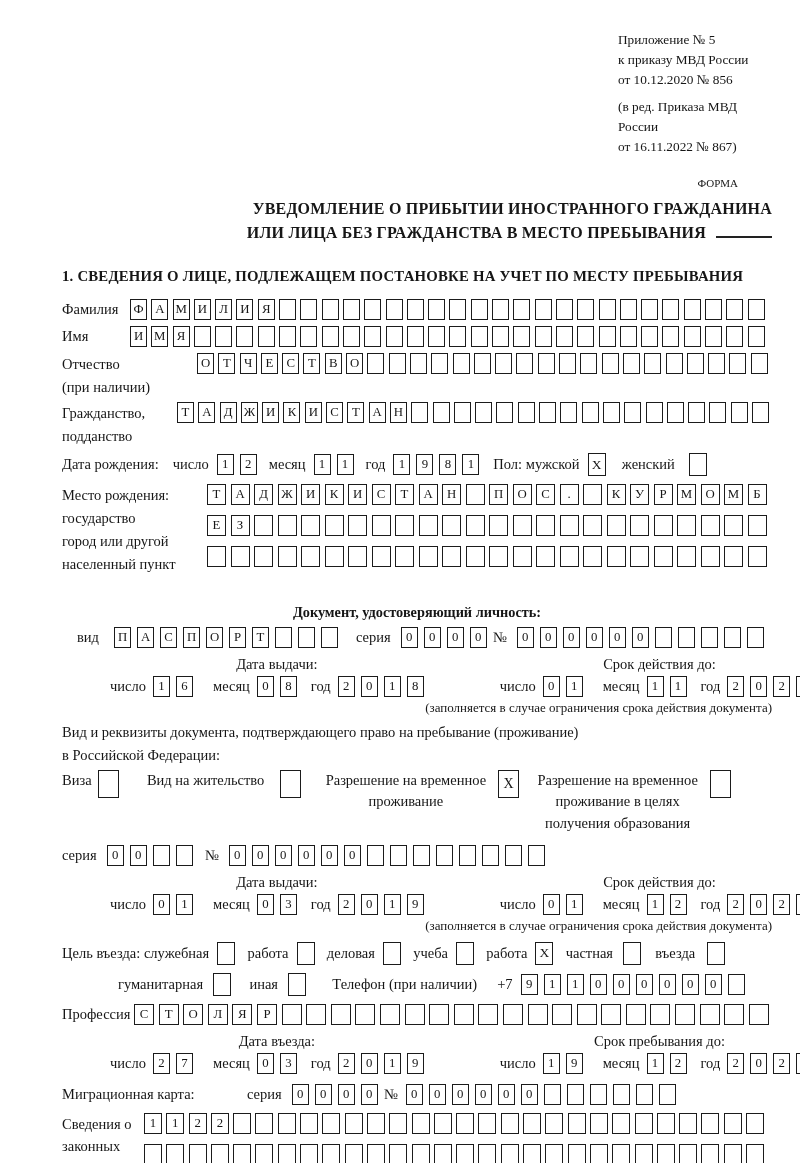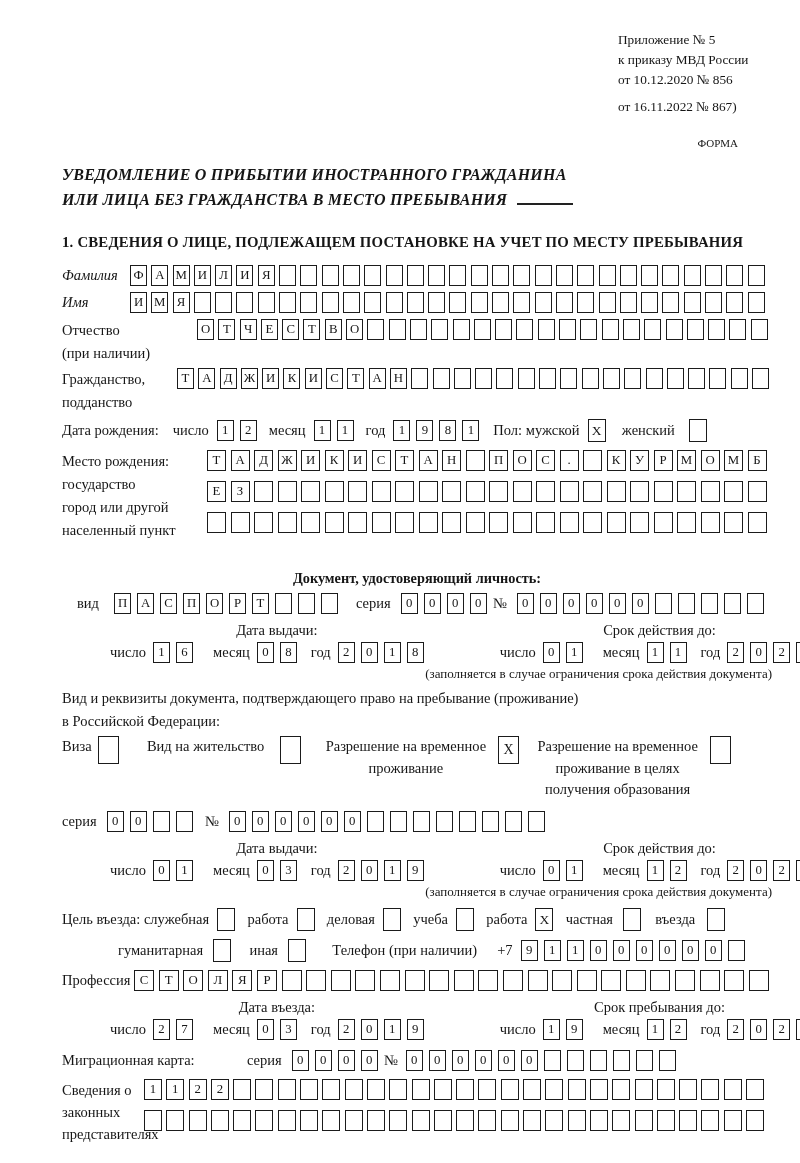--- a/index.html
+++ b/index.html
@@ -6,21 +6,21 @@
   html,body { margin:0; padding:0; background:#ffffff; }
   .page {
     width:800px; height:1163px; background:#ffffff; color:#161616;
     font-family:"Liberation Serif","DejaVu Serif",serif; font-size:14.5px;
     padding:30px 28px 14px 62px; overflow:hidden; position:relative;
   }
   
   .appendix { margin-left:556px; font-size:13.3px; line-height:1.5; }
   .appendix .rev { margin-top:7px; }
   .forma { font-weight:normal; text-align:right; padding-right:34px; margin-top:20px; font-size:11px; }
-  .title { font-weight:bold; text-align:left; font-size:16px; line-height:1.55; margin-top:14px; letter-spacing:.2px;font-style:italic; }
+  .title { font-weight:bold; text-align:right; font-size:16px; line-height:1.55; margin-top:8px; letter-spacing:.2px; }
   .uline { display:inline-block; width:56px; border-bottom:2.2px solid #222; margin-left:10px; }
   .sec1 { font-weight:bold; margin-top:22px; font-size:14.8px; letter-spacing:.2px; }
 
   
   .r { display:flex; align-items:flex-start; }
   .ic { align-items:center; }
   .boxes { display:flex; flex:none; }
   .col { display:flex; flex-direction:column; }
   .lbl2 { flex:none; line-height:1.55; }
 
@@ -29,21 +29,21 @@
         display:inline-flex; align-items:center; justify-content:center;
         font-size:12.8px; background:#fff; }
   .cb-lg  { width:19px; margin-right:4.5px; }
   .cb-md  { width:18px; }
   .cb-xl  { width:20px; margin-right:4.6px; }
   .cb-sp  { margin-right:6px; }
   .cb-chk { width:18px; height:23px; font-size:13.5px; }
   .cb-tall{ width:21px; height:28px; font-size:14px; }
 
   
-  .w68{width:68px;flex:none;font-style:italic;} .w135{width:135px;} .w115{width:115px;}
+  .w68{width:68px;flex:none;} .w135{width:135px;} .w115{width:115px;}
   .w145{width:145px;line-height:1.58;} .w52{width:52px;flex:none;text-align:center;}
   .w72{width:72px;flex:none;} .w185{width:185px;flex:none;} .w82{width:82px;line-height:1.52;}
 
   
   .mt4{margin-top:4px}.mt6{margin-top:6px}.mt8{margin-top:8px}.mt10{margin-top:10px}.mt14{margin-top:14px}
   .ml6{margin-left:6px}.ml8{margin-left:8px}.ml10{margin-left:10px}.ml12{margin-left:12px}
   .ml14{margin-left:14px}.ml16{margin-left:16px}.ml20{margin-left:20px}.ml22{margin-left:22px}
   .ml24{margin-left:24px}.ml56{margin-left:56px}
   .mb10{margin-bottom:10px}
 
@@ -66,20 +66,21 @@
 </head>
 <body>
 
 <div class="page">
 
   <div class="appendix">
     <div>Приложение № 5</div>
     <div>к приказу МВД России</div>
     <div>от 10.12.2020 № 856</div>
     <div class="rev">
+      <div>(в ред. Приказа МВД России</div>
       <div>от 16.11.2022 № 867)</div>
     </div>
   </div>
   <div class="forma">ФОРМА</div>
 
   <div class="title">
     <div>УВЕДОМЛЕНИЕ О ПРИБЫТИИ ИНОСТРАННОГО ГРАЖДАНИНА</div>
     <div>
       <span>ИЛИ ЛИЦА БЕЗ ГРАЖДАНСТВА В МЕСТО ПРЕБЫВАНИЯ</span><span class="uline"></span>
     </div>

